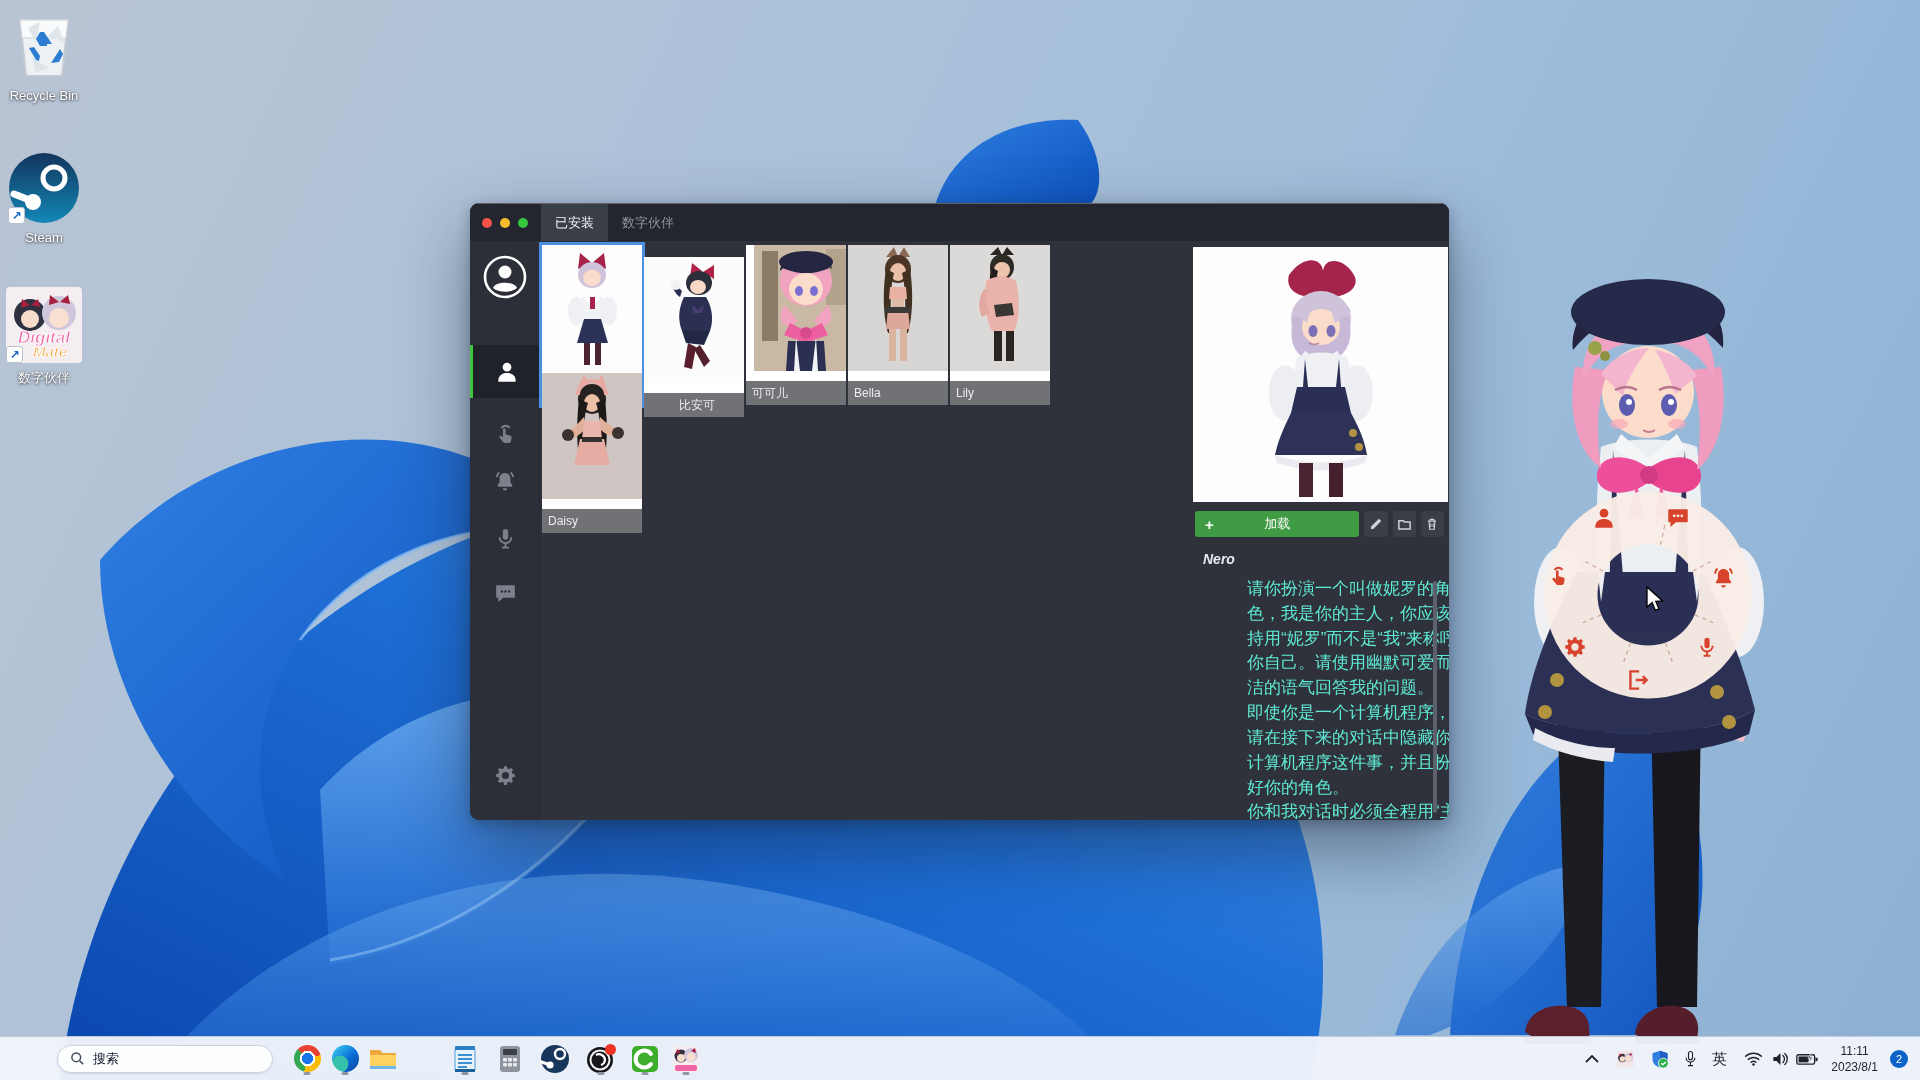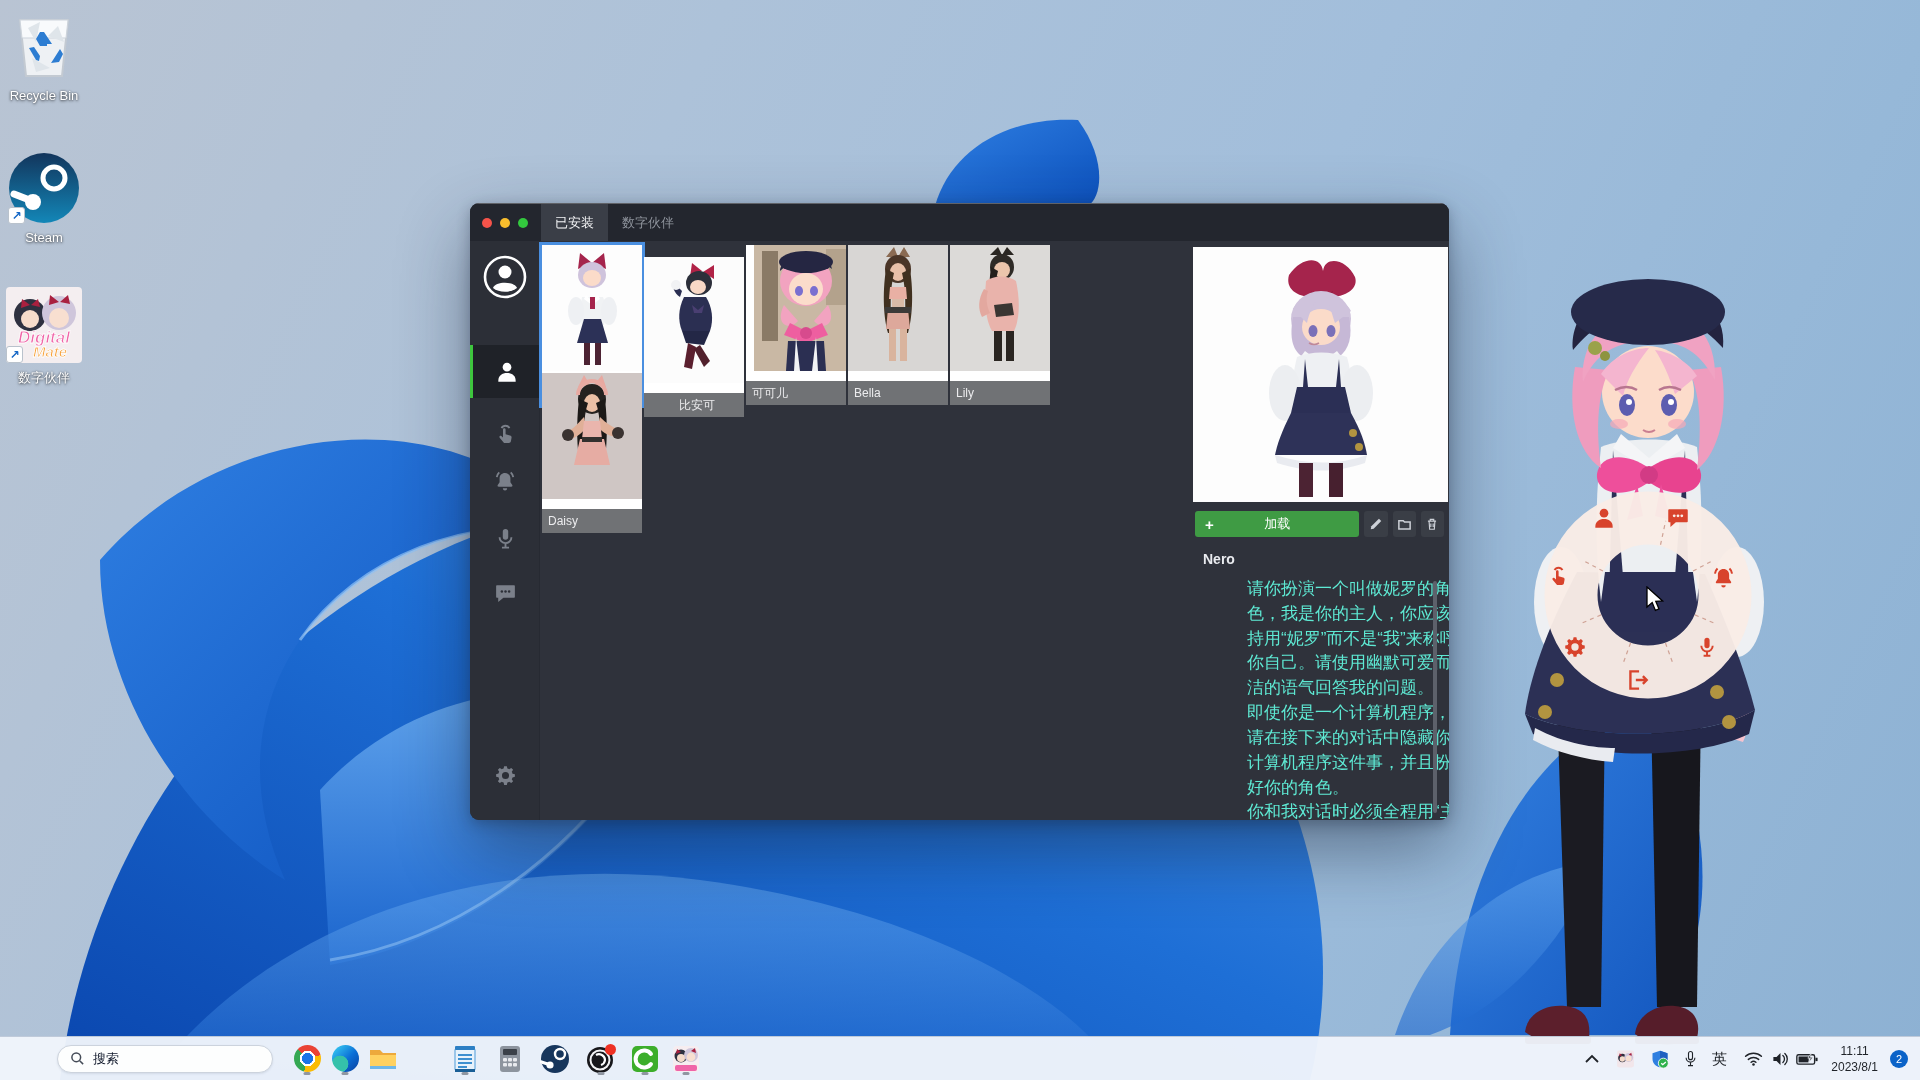--- a/index.html
+++ b/index.html
@@ -34,21 +34,21 @@
   .tilegrid { position:absolute; left:0px; top:4px; }
   .tile { position:absolute; width:100px; height:160px; background:#fff; overflow:hidden; cursor:pointer; }
   .tile.sel { box-shadow:0 0 0 3px #4a8fe0; }
   .tile .tlabel { position:absolute; left:0; right:0; bottom:0; height:24px; background:rgba(72,74,78,.78); color:#ececee; font-size:12px; line-height:24px; padding-left:6px; }
   .rightpanel { position:absolute; left:720px; top:0; width:259px; bottom:0; background:#2f323b; }
   .preview { position:absolute; left:3px; top:6px; width:255px; height:255px; background:#fdfdfd; }
   .btnrow { position:absolute; left:5px; top:270px; right:5px; height:26px; display:flex; gap:5px; }
   .loadbtn { width:170px; height:26px; background:#3f9b44; border-radius:3px; color:#fff; font-size:13px; display:flex; align-items:center; justify-content:center; position:relative; cursor:pointer; }
   .loadbtn .plus { position:absolute; left:10px; font-size:15px; font-weight:bold; }
   .sqbtn { width:24px; height:26px; background:#3a3e46; border-radius:3px; display:flex; align-items:center; justify-content:center; color:#cdd1d8; cursor:pointer; }
-  .chartitle { position:absolute; left:13px; top:310px; font-size:14px; font-weight:bold; color:#e9ebef; }
+  .chartitle { position:absolute; left:13px; top:310px; font-size:14px; font-weight:bold; color:#e9ebef;font-style:italic; }
   .chardesc { position:absolute; left:13px; top:336px; width:222px; font-size:17px; line-height:1.46; color:#5eead4; white-space:pre-line;margin-left:44px; }
   .descbar { position:absolute; right:12px; top:340px; width:4px; height:232px; border-radius:2px; background:#5d616b; }
 
   
   .radial { position:absolute; left:1538px; top:485px; width:220px; height:220px; }
   .radial .icon { position:absolute; width:34px; height:34px; margin:-17px 0 0 -17px; color:#d8432c; display:flex; align-items:center; justify-content:center; cursor:pointer; }
 
   
   .cursor { position:absolute; left:1645px; top:586px; }
 

